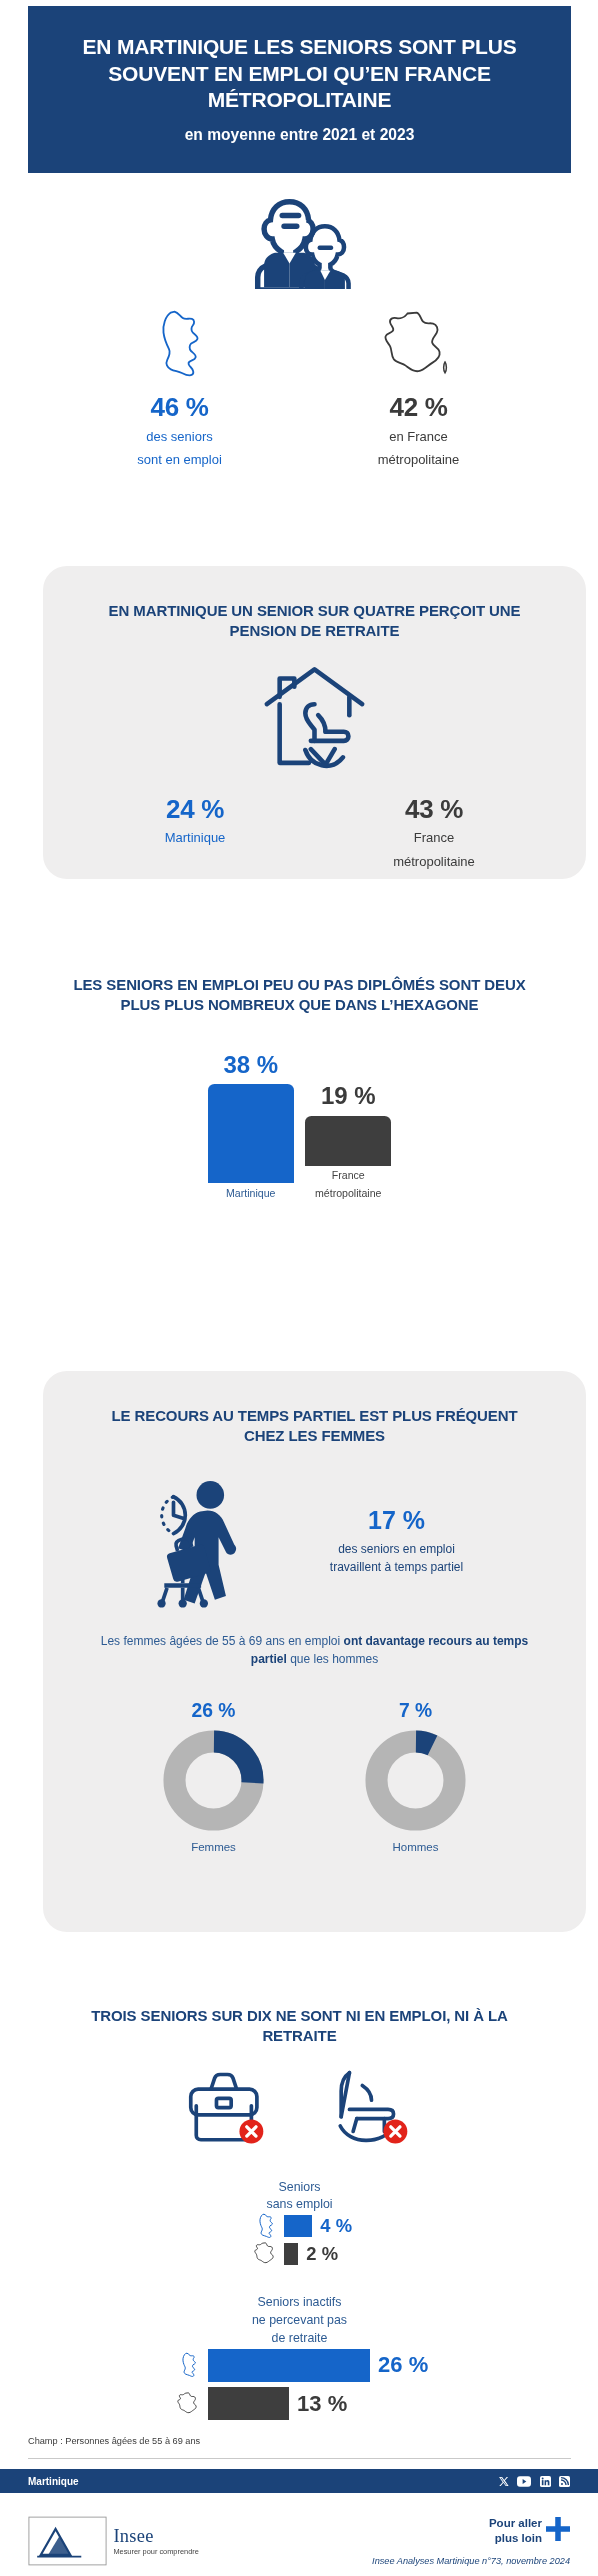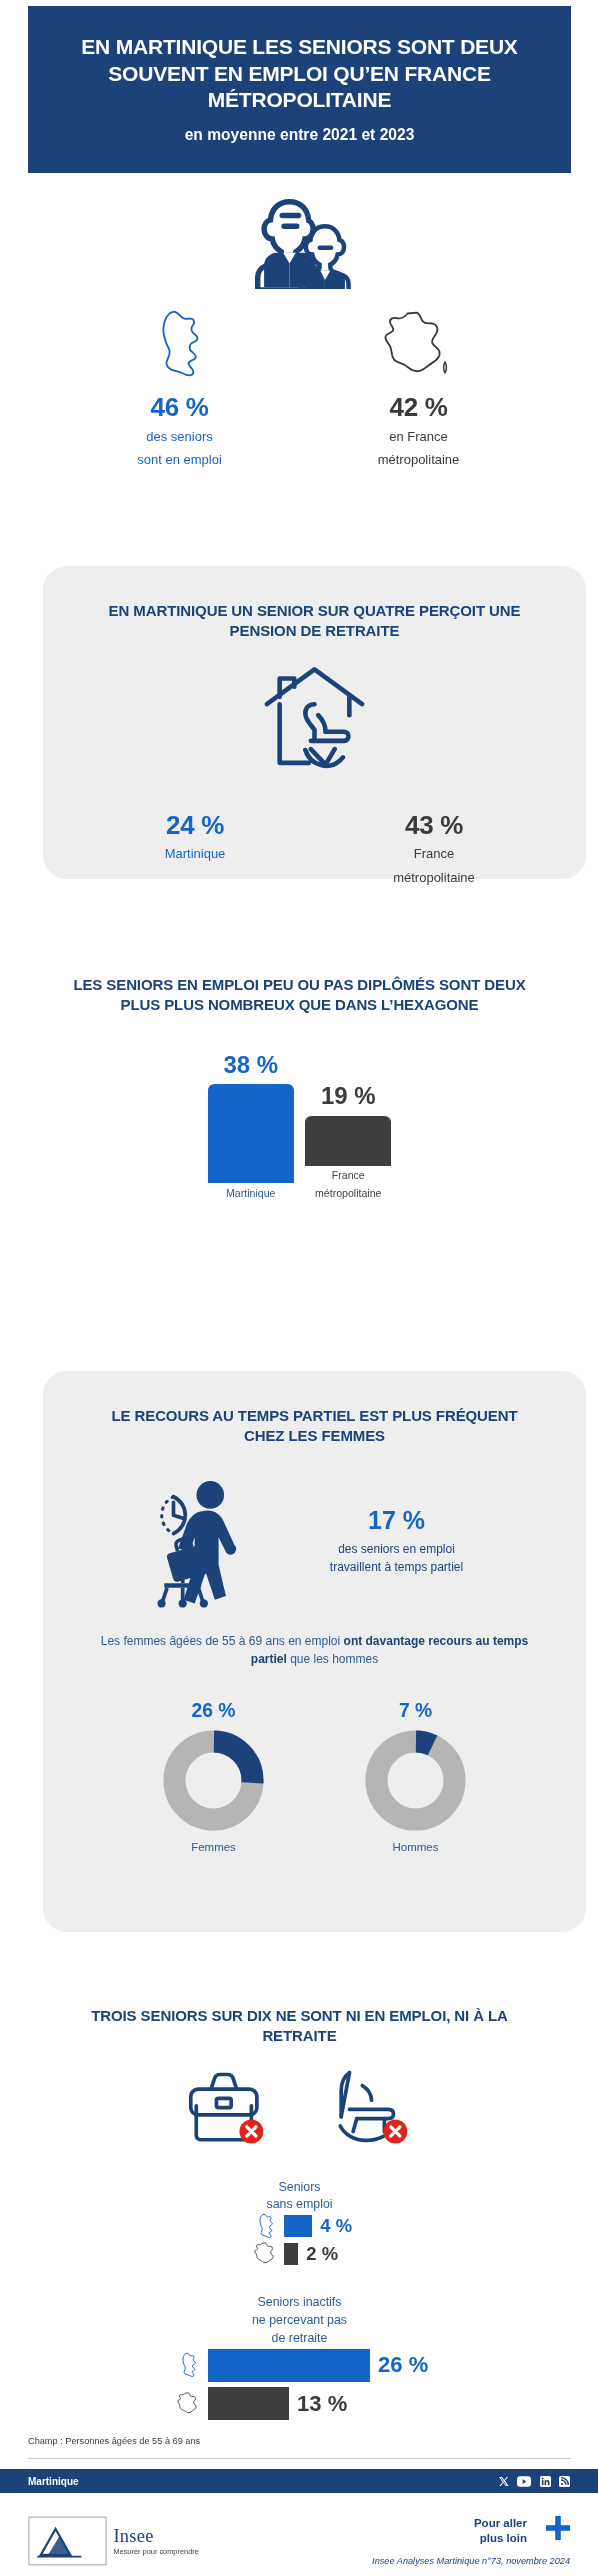--- a/index.html
+++ b/index.html
@@ -215,30 +215,30 @@
   .logo-wrap { display: flex; align-items: center; gap: 6.4px; }
   .insee-word {
     font-family: "Liberation Serif", serif;
     font-size: 18.4px;
     color: #1b4379;
     letter-spacing: 0.3px;
   }
   .baseline { font-size: 7.4px; color: #444; white-space: nowrap; }
   .footer-right { text-align: right; }
   .pour-aller { font-size: 11.5px; font-weight: bold; color: #1b4379; line-height: 1.3; }
-  .plus-wrap { display: flex; justify-content: flex-end; gap: 19px; }
+  .plus-wrap { display: flex; align-items: center; justify-content: flex-end; gap: 4px; }
   .ref-line { font-size: 9.2px; font-style: italic; color: #1b4379; margin-top: 11px; }
 </style>
 </head>
 <body>
 
 <div class="page">
 
   <div class="header-band">
-    <div class="header-title">EN MARTINIQUE LES SENIORS SONT DEUX SOUVENT EN EMPLOI QU’EN FRANCE MÉTROPOLITAINE</div>
+    <div class="header-title">EN MARTINIQUE LES SENIORS SONT PLUS SOUVENT EN EMPLOI QU’EN FRANCE MÉTROPOLITAINE</div>
     <div class="header-sub">en moyenne entre 2021 et 2023</div>
   </div>
 
   <div class="sec1">
     <div class="icon-center">
       <svg width="109" height="109" viewBox="0 0 120 120">
         <g fill="#1b4379">
           <path d="M70 44c-1 -12 -9 -20 -21 -20c-12 0 -20 8 -21 20c-4 1 -7 5 -7 10c0 6 4 11 9 11c1 6 5 11 10 14l0 6c0 2 -2 4 -4 5l-14 5c-5 2 -8 7 -8 12l0 14l68 0l0 -14c0 -5 -3 -10 -8 -12l-14 -5c-2 -1 -4 -3 -4 -5l0 -6c5 -3 9 -8 10 -14c5 0 9 -5 9 -11c0 -5 -3 -9 -7 -10z" fill="none" stroke="#1b4379" stroke-width="6"></path>
         </g>
         <rect x="38" y="36" width="24" height="6" rx="3" fill="#1b4379"></rect>
@@ -304,21 +304,21 @@
           <path d="M66 46 C60 46 56 50 56 56 C56 64 62 68 66 74 L66 86"></path>
           <path d="M62 86 L98 86 C101 86 103 84 103 81 C103 78 101 76 98 76 L78 76"></path>
           <path d="M78 76 C78 68 74 62 70 58"></path>
           <path d="M62 95 L78 112"></path>
           <path d="M88 95 L78 112"></path>
           <path d="M56 96 C62 114 84 120 97 104"></path>
         </g>
       </svg>
     </div>
 
-    <div class="pair-row" style="margin-top:20px; gap:64px;">
+    <div class="pair-row" style="margin-top:4px; gap:64px;">
       <div class="pair-col">
         <div class="stat-big blue">24 %</div>
         <div class="stat-note blue">Martinique</div>
       </div>
       <div class="pair-col">
         <div class="stat-big dark">43 %</div>
         <div class="stat-note dark">France</div>
         <div class="stat-note dark">métropolitaine</div>
       </div>
     </div>

